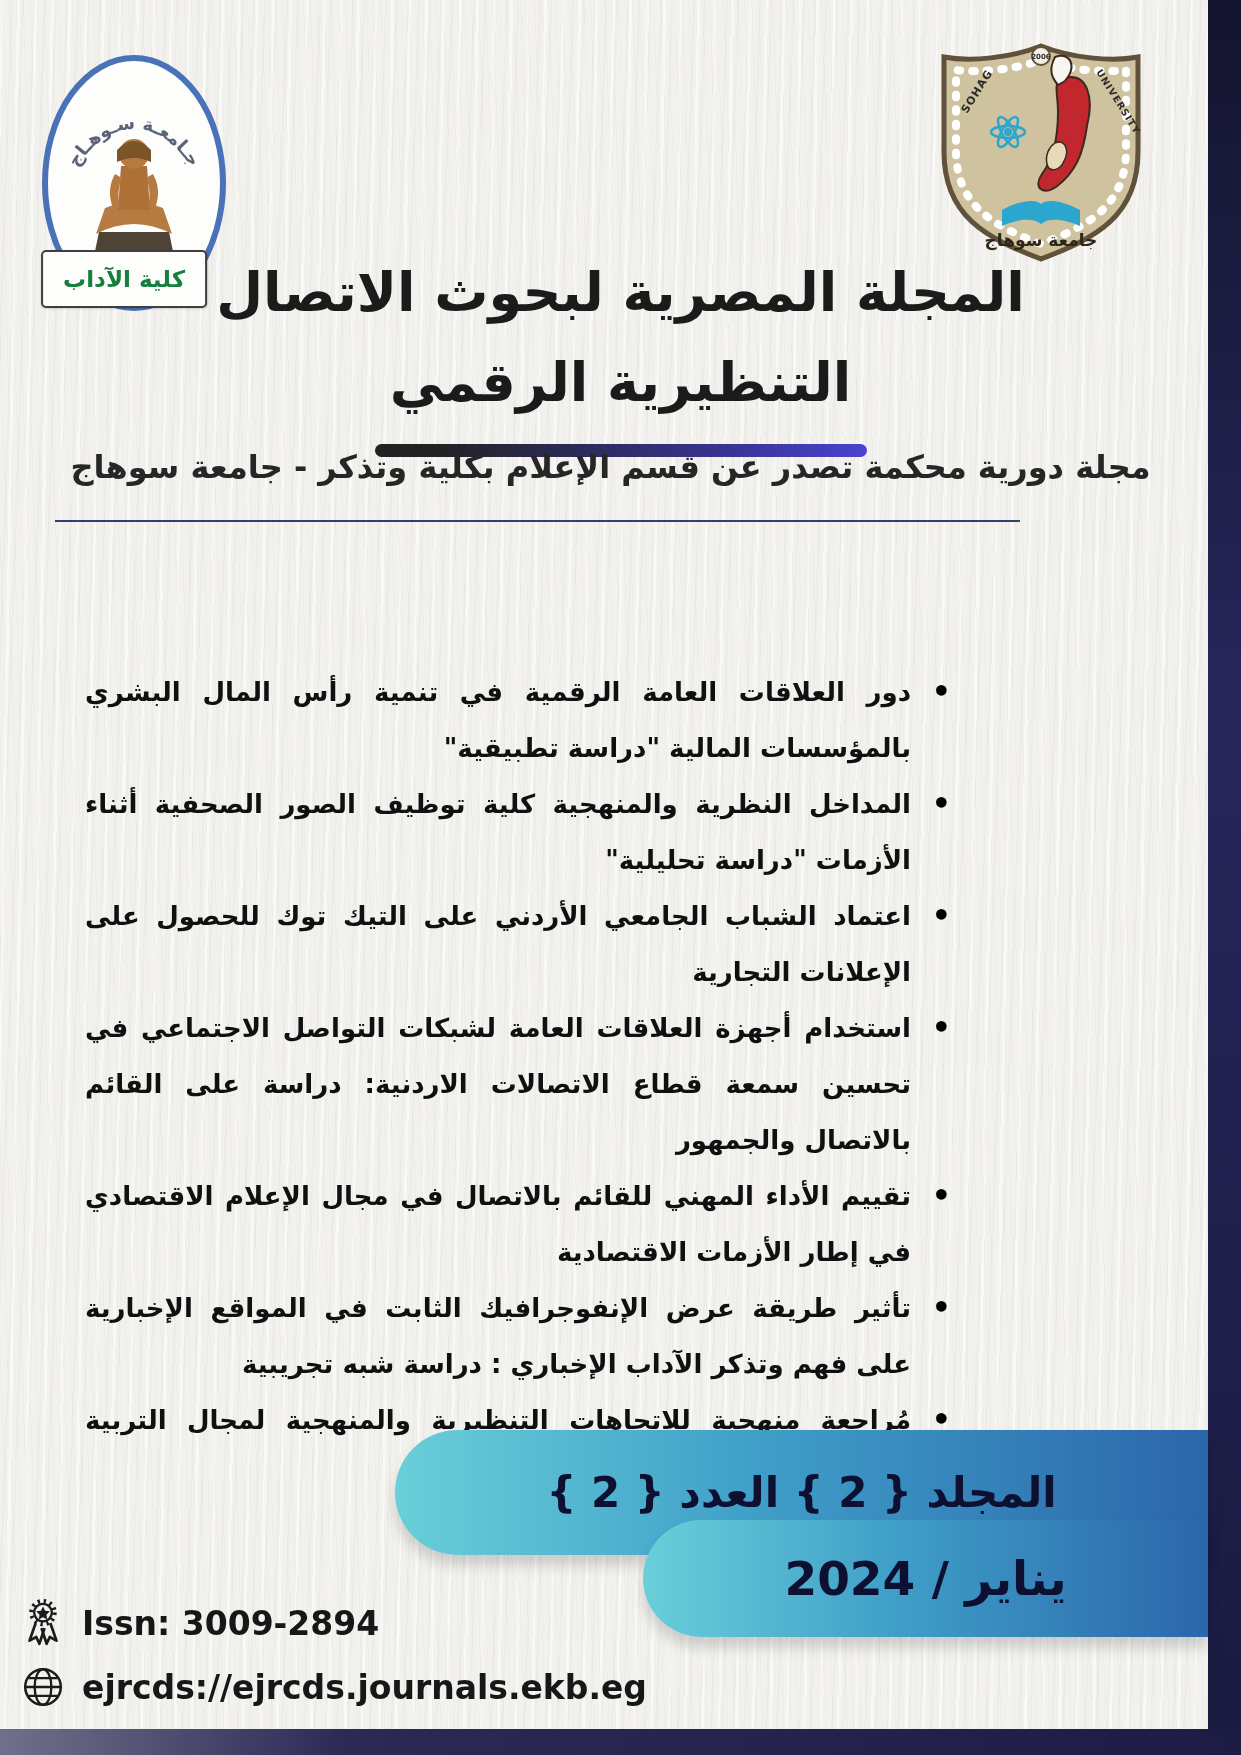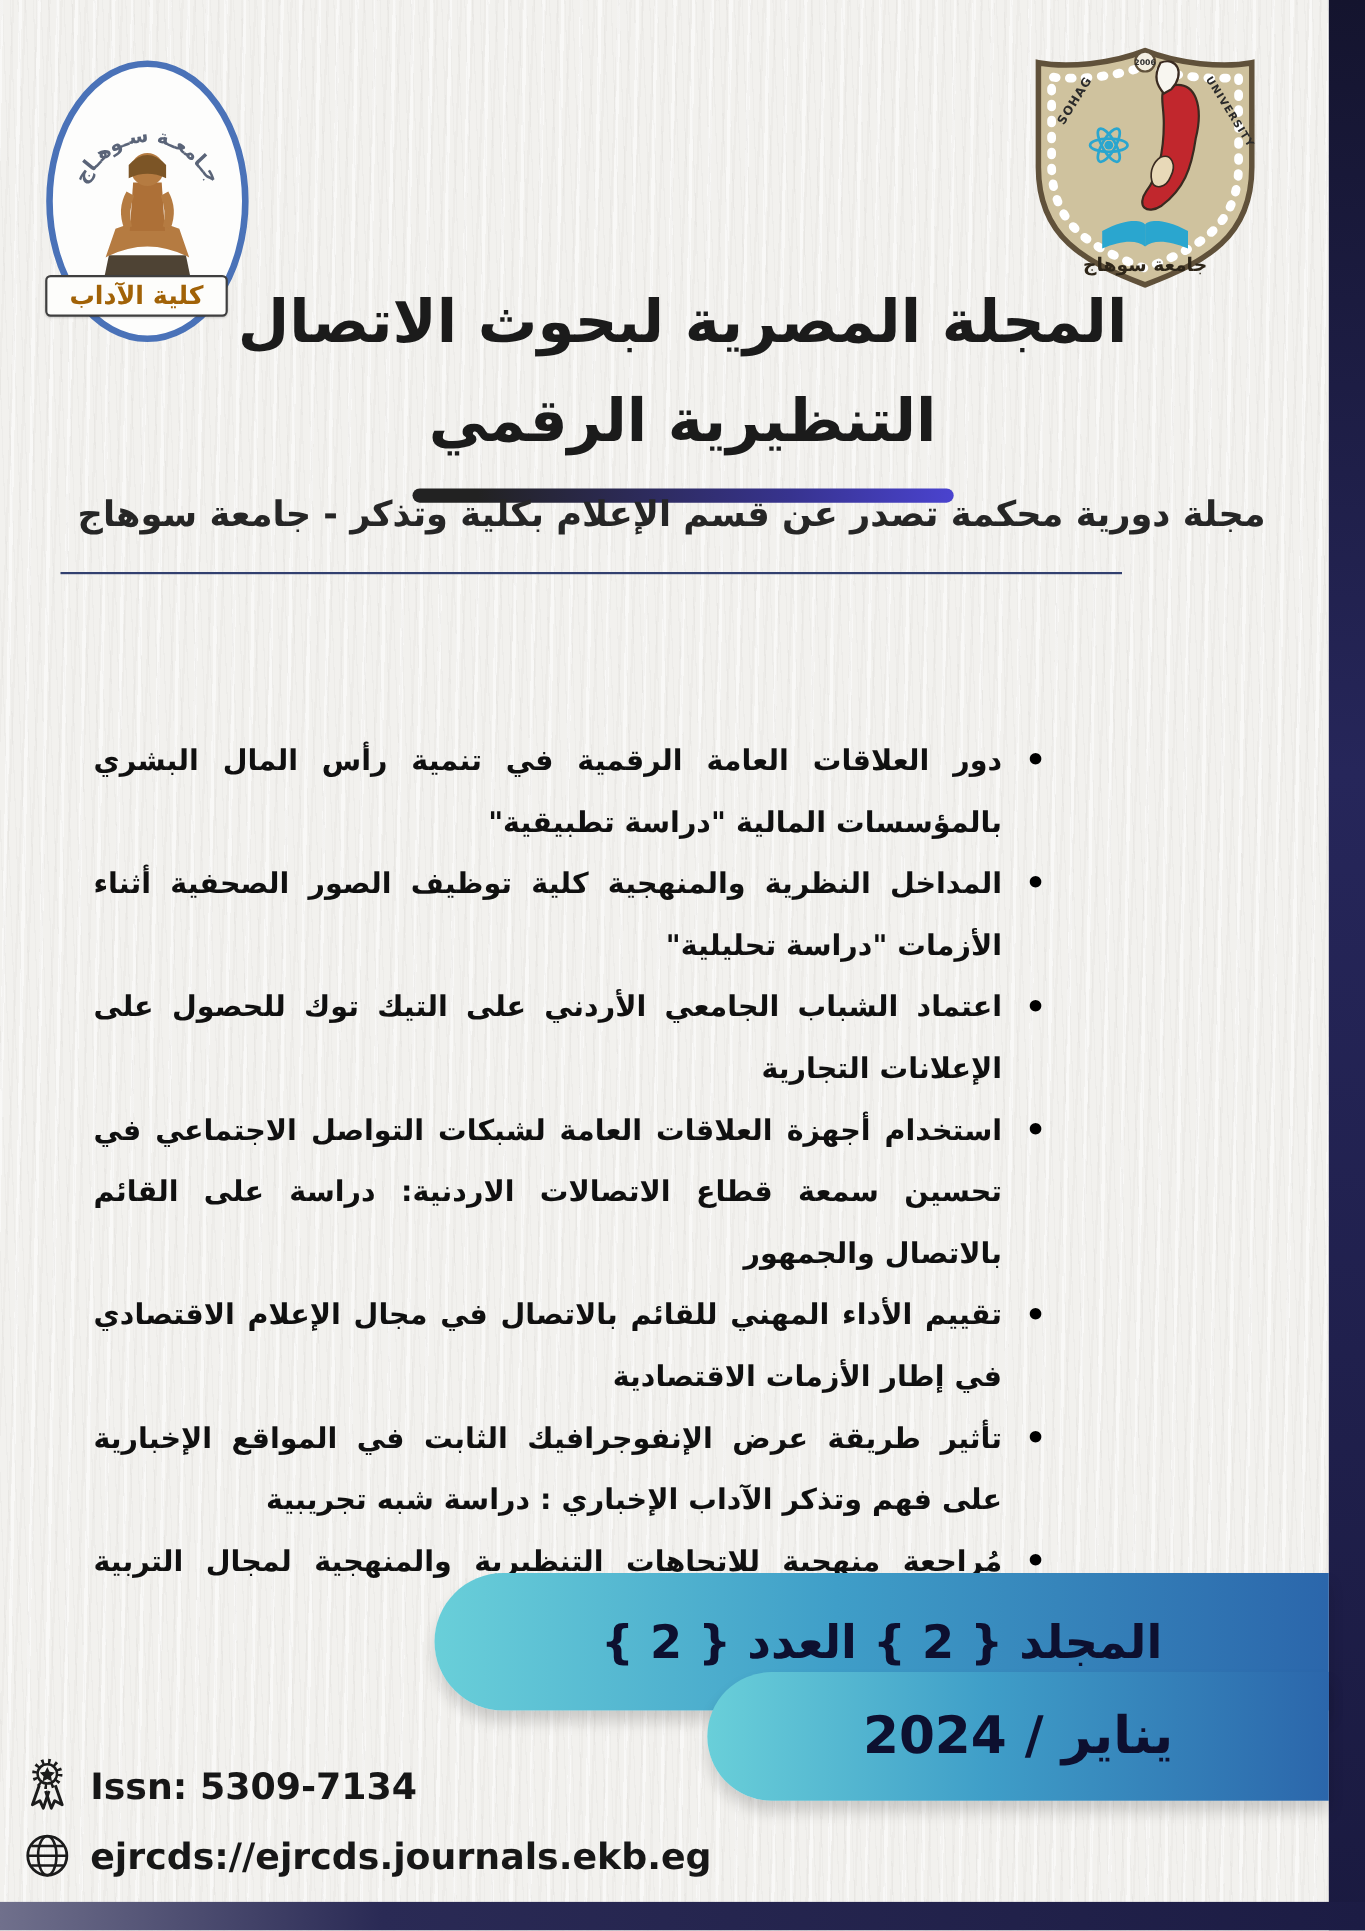--- a/index.html
+++ b/index.html
@@ -17,21 +17,21 @@
     background:linear-gradient(180deg,#14142e,#26265a 40%,#1a1a40);}
   
   .bottom-bar{position:absolute;left:0;right:0;bottom:0;height:26px;
     background:linear-gradient(90deg,#70708c,#2a2a55 28%,#1c1c44);}
 
   
   .logo-left{position:absolute;left:38px;top:52px;width:192px;height:262px;}
   .logo-left svg{position:absolute;inset:0;}
   .faculty-label{position:absolute;left:50%;top:198px;transform:translateX(-56%);
     background:#fdfdfb;border:2.5px solid #3f3f3f;border-radius:5px;
-    padding:4px 20px;font-size:23px;font-weight:bold;color:#a16207;white-space:nowrap;
+    padding:14px 20px;font-size:23px;font-weight:bold;color:#15803d;white-space:nowrap;
     box-shadow:0 1px 2px rgba(0,0,0,0.15);}
   
   .logo-right{position:absolute;right:95px;top:40px;width:210px;height:225px;}
 
   
   .title-block{position:absolute;left:0;right:0;top:248px;text-align:center;direction:rtl;}
   .title-line{font-size:54px;line-height:90px;font-weight:bold;color:#1b1b1b;letter-spacing:0;}
   .title-underline{width:492px;height:13px;border-radius:8px;margin:16px auto 0;
     background:linear-gradient(90deg,#222222 12%,#37338f 70%,#4a43cf);}
   .subtitle{position:absolute;left:0;right:20px;top:448px;text-align:center;direction:rtl;
@@ -157,21 +157,21 @@
 
 <div class="footer">
   <div class="footer-row">
     <svg width="46" height="54" viewBox="0 0 44 52">
       <circle cx="22" cy="16" r="11" fill="none" stroke="#1b1b1b" stroke-width="4.5" stroke-dasharray="2.2 3.6"></circle>
       <circle cx="22" cy="16" r="8.5" fill="none" stroke="#1b1b1b" stroke-width="2.2"></circle>
       <path d="M22,10 L24,14.2 L28.6,14.8 L25.3,18 L26.1,22.6 L22,20.4 L17.9,22.6 L18.7,18 L15.4,14.8 L20,14.2 Z" fill="#1b1b1b"></path>
       <path d="M15,26 L9,43 L15.5,39.5 L18.5,46 L23.5,31" fill="none" stroke="#1b1b1b" stroke-width="2.6" stroke-linejoin="round"></path>
       <path d="M29,26 L35,43 L28.5,39.5 L25.5,46 L20.5,31" fill="none" stroke="#1b1b1b" stroke-width="2.6" stroke-linejoin="round"></path>
     </svg>
-    <span class="footer-text">Issn: 5309-7134</span>
+    <span class="footer-text">Issn: 3009-2894</span>
   </div>
   <div class="footer-row">
     <svg width="46" height="46" viewBox="0 0 44 44">
       <circle cx="22" cy="22" r="17" fill="none" stroke="#1b1b1b" stroke-width="2.4"></circle>
       <ellipse cx="22" cy="22" rx="8" ry="17" fill="none" stroke="#1b1b1b" stroke-width="2.2"></ellipse>
       <path d="M5.5,22 H38.5 M8,13.5 H36 M8,30.5 H36" fill="none" stroke="#1b1b1b" stroke-width="2.2"></path>
     </svg>
     <span class="footer-text">ejrcds://ejrcds.journals.ekb.eg</span>
   </div>
 </div>

